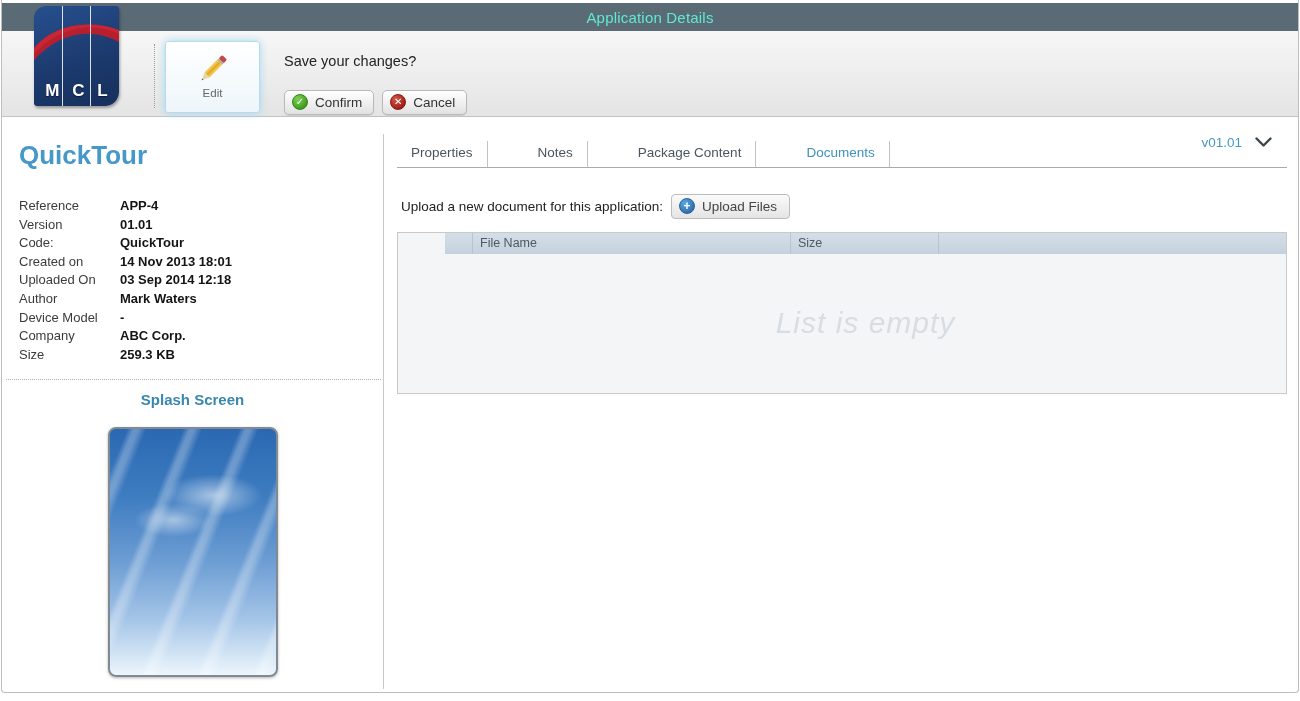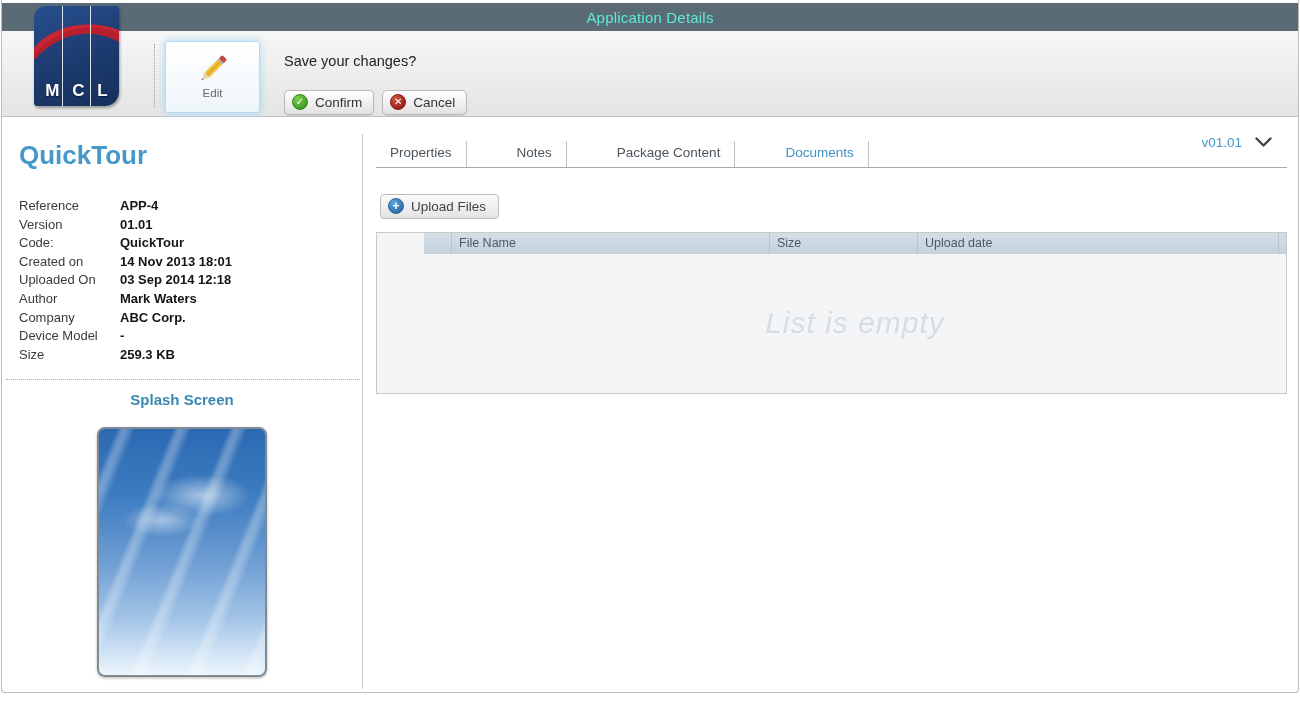--- a/index.html
+++ b/index.html
@@ -201,26 +201,26 @@
         </div>
         <div class="prop-row">
           <span class="prop-label">Uploaded On</span>
           <span class="prop-value">03 Sep 2014 12:18</span>
         </div>
         <div class="prop-row">
           <span class="prop-label">Author</span>
           <span class="prop-value">Mark Waters</span>
         </div>
         <div class="prop-row">
+          <span class="prop-label">Device Model</span>
+          <span class="prop-value">-</span>
+        </div>
+        <div class="prop-row">
           <span class="prop-label">Company</span>
           <span class="prop-value">ABC Corp.</span>
-        </div>
-        <div class="prop-row">
-          <span class="prop-label">Device Model</span>
-          <span class="prop-value">-</span>
         </div>
         <div class="prop-row">
           <span class="prop-label">Size</span>
           <span class="prop-value">259.3 KB</span>
         </div>
       </div>
 
       <div class="dotted-hr"></div>
       <div class="splash-title">Splash Screen</div>
       <div class="splash-img"></div>
@@ -239,32 +239,32 @@
 
       <div class="tabs">
         <div class="tab">Properties</div>
         <div class="tab">Notes</div>
         <div class="tab">Package Content</div>
         <div class="tab active">Documents</div>
       </div>
       <hr class="tab-rule">
 
       <div class="upload-row">
+        <span class="upload-text">Upload a new document for this application:</span>
         <button class="upload-btn">
           <span class="circle-ic ic-blue">+</span>
           <span>Upload Files</span>
         </button>
       </div>
 
       <div class="doc-table">
         <div class="thead">
           <div class="th th-sel"></div>
           <div class="th th-name">File Name</div>
           <div class="th th-size">Size</div>
-          <div class="th th-date">Upload date</div>
           <div class="th th-end"></div>
         </div>
         <div class="tbody">
           <div class="empty-msg">List is empty</div>
         </div>
       </div>
 
     </div>
   </div>
 </div>

